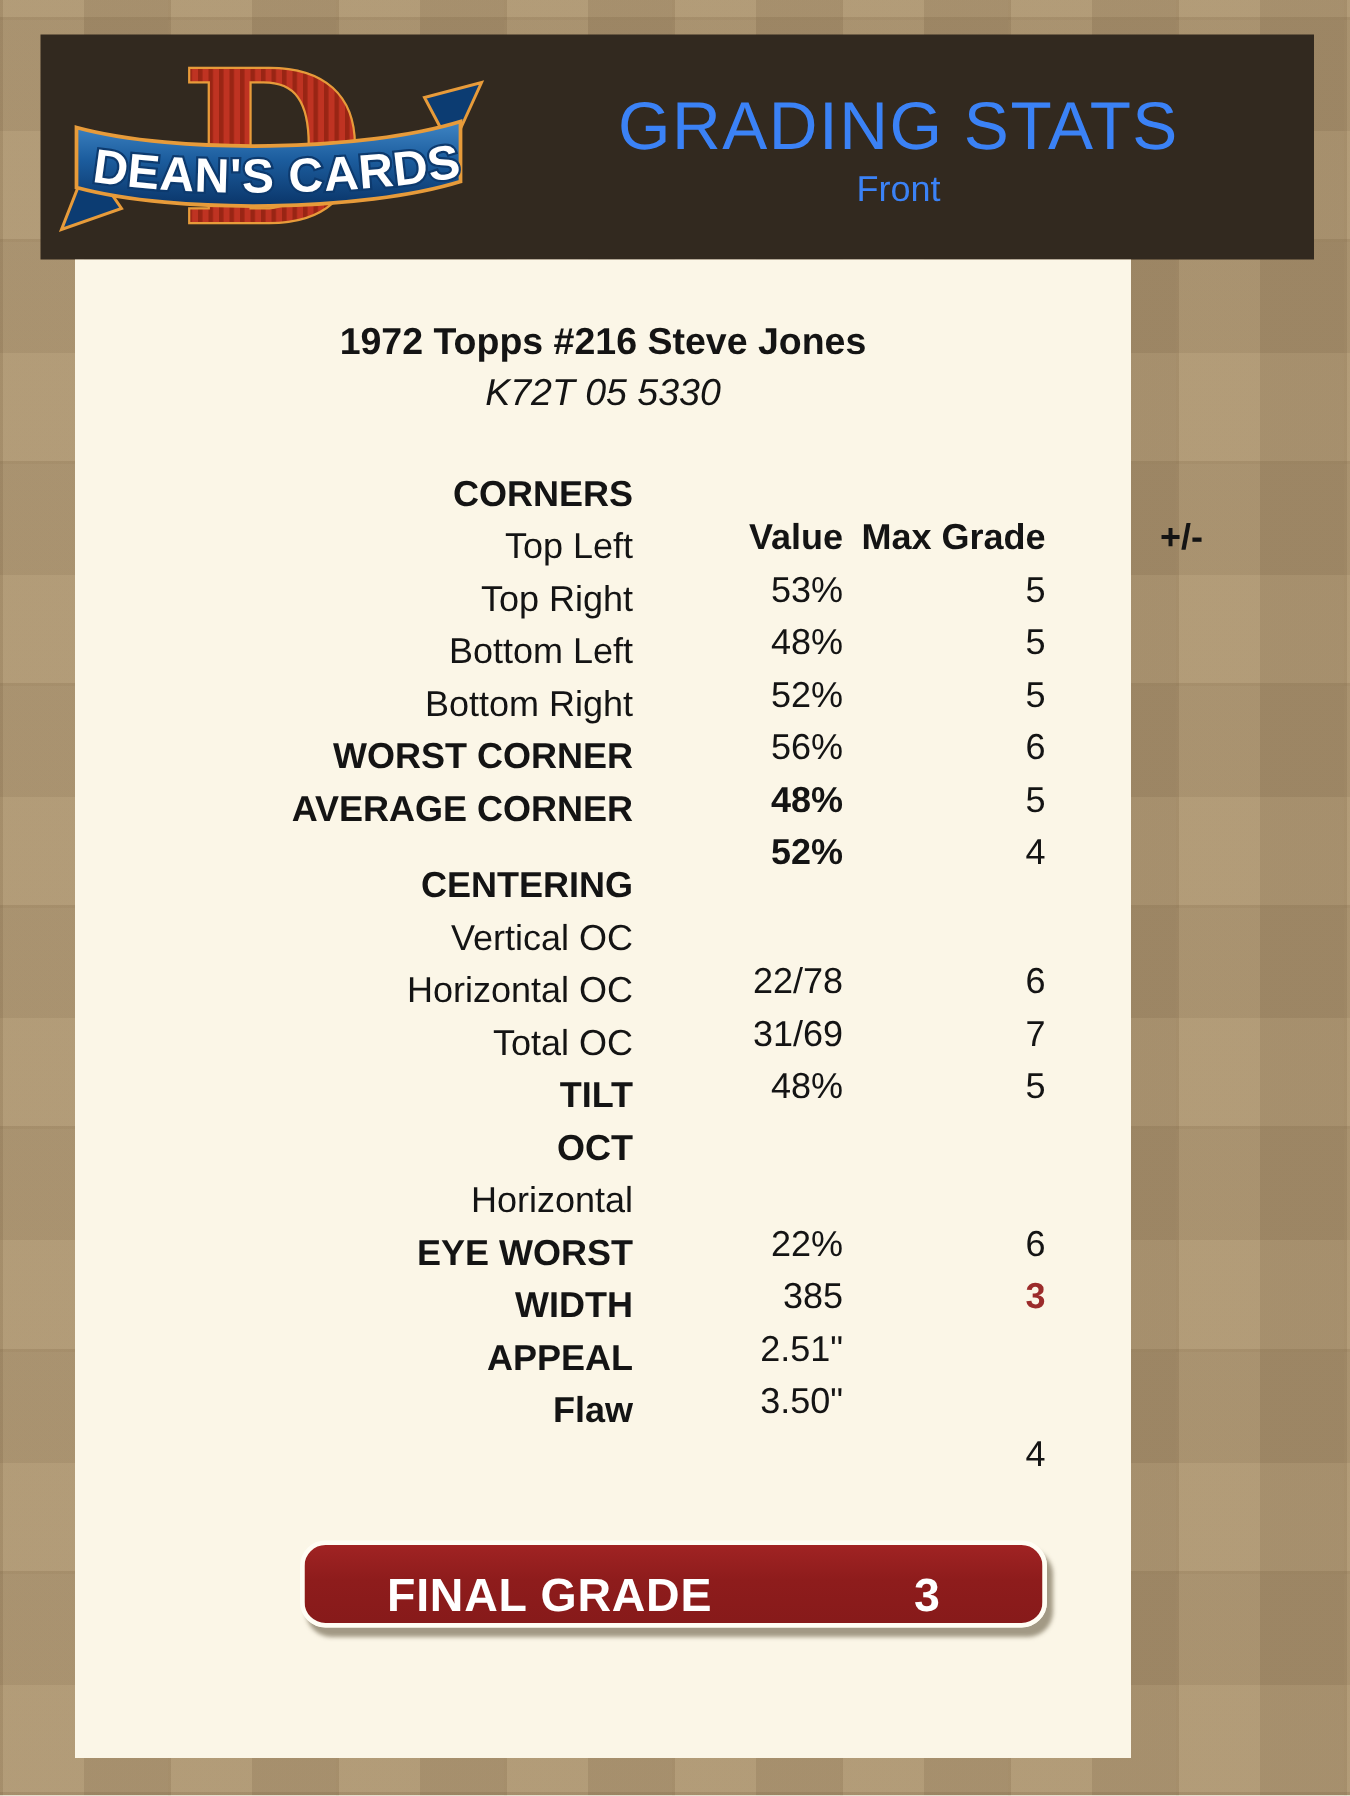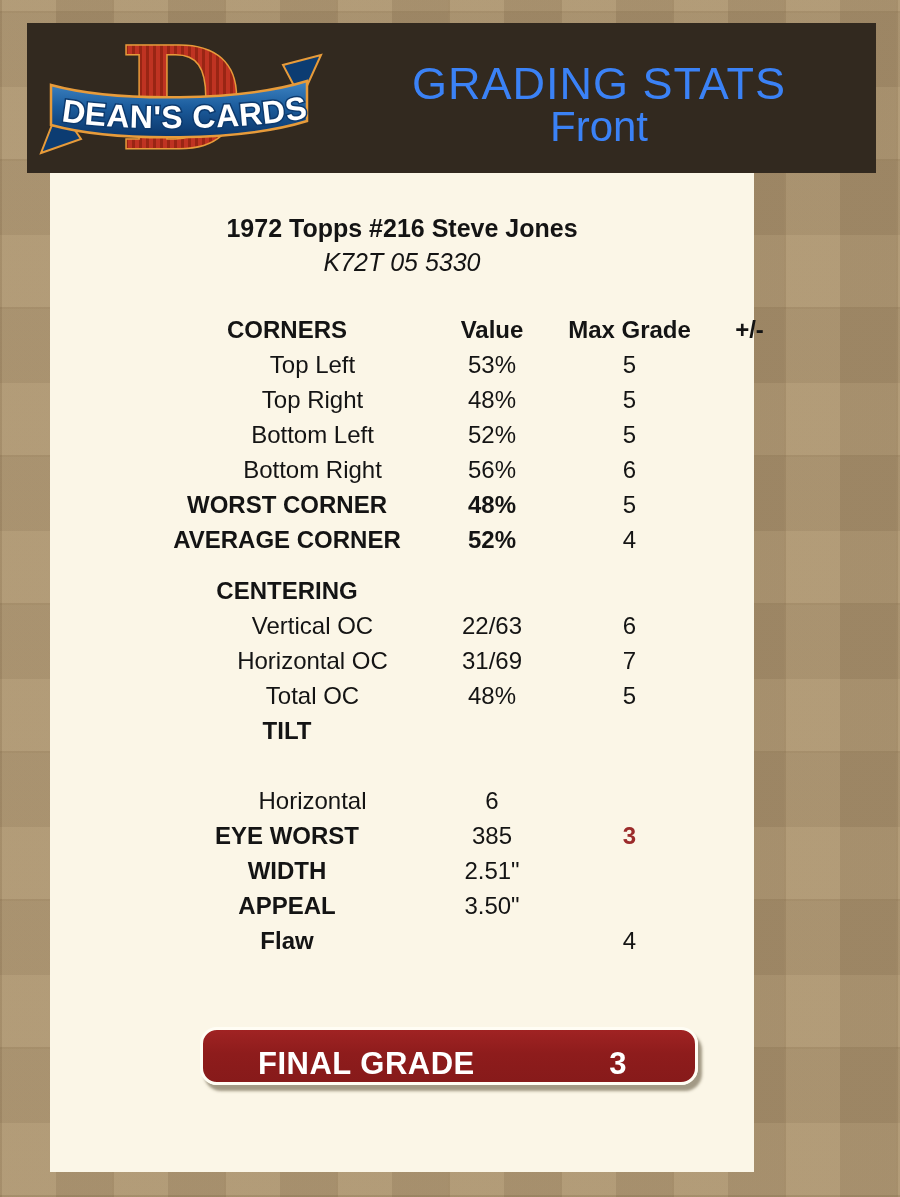--- a/index.html
+++ b/index.html
@@ -17,36 +17,36 @@
 
   
   .header{
     position:absolute;left:27px;top:23px;width:849px;height:150px;
     background:var(--header-bg,#32291f);
   }
   .logo{position:absolute;left:28px;top:4px;width:252px;height:142px;}
   .logo svg{overflow:visible;display:block;}
   .header-text{position:absolute;left:292px;top:0;width:560px;height:186px;text-align:center;color:#3b82f6;}
   .h-title{margin-top:38px;font-size:45px;line-height:46px;letter-spacing:1px;}
-  .h-sub{font-size:42px;line-height:40px;}
+  .h-sub{font-size:24px;line-height:40px;}
 
   
   .card{
     position:absolute;left:50px;top:173px;width:704px;height:999px;
     background:var(--card-bg,#fbf6e7);color:#141414;
   }
   .card-title{margin-top:38px;text-align:center;font-size:25px;font-weight:bold;line-height:34px;}
   .card-serial{text-align:center;font-size:25px;line-height:34px;font-style:italic;}
 
   
   .stats-table{position:absolute;left:102px;top:139px;width:660px;}
   .row{display:grid;grid-template-columns:270px 140px 135px 105px;height:35px;}
   .row .c{font-size:24px;line-height:35px;white-space:nowrap;}
-  .row .label{text-align:center;}
-  .row .value,.row .max,.row .pm{text-align:center;}
+  .row .label{text-align:right;}
+  .row .value,.row .max,.row .pm{text-align:right;margin-top:29px;}
   .row.indent .label{padding-left:51px;}
   .row.bold .label{font-weight:bold;}
   .row.bold-value .value{font-weight:bold;}
   .row.max-red .max{font-weight:bold;color:var(--eye-red,#9b2b2b);}
   .row.head .c{font-weight:bold;}
   .row.gap{margin-top:16px;}
 
   
   .final-grade{
     position:absolute;left:150px;top:854px;width:498px;height:58px;
@@ -157,21 +157,21 @@
 
   <div class="row bold gap">
     <div class="c label">CENTERING</div>
     <div class="c value"></div>
     <div class="c max"></div>
     <div class="c pm"></div>
   </div>
 
   <div class="row indent">
     <div class="c label">Vertical OC</div>
-    <div class="c value">22/63</div>
+    <div class="c value">22/78</div>
     <div class="c max">6</div>
     <div class="c pm"></div>
   </div>
 
   <div class="row indent">
     <div class="c label">Horizontal OC</div>
     <div class="c value">31/69</div>
     <div class="c max">7</div>
     <div class="c pm"></div>
   </div>
@@ -185,27 +185,29 @@
 
   <div class="row bold">
     <div class="c label">TILT</div>
     <div class="c value"></div>
     <div class="c max"></div>
     <div class="c pm"></div>
   </div>
 
 
   <div class="row bold">
+    <div class="c label">OCT</div>
     <div class="c value"></div>
     <div class="c max"></div>
     <div class="c pm"></div>
   </div>
 
   <div class="row indent">
     <div class="c label">Horizontal</div>
+    <div class="c value">22%</div>
     <div class="c max">6</div>
     <div class="c pm"></div>
   </div>
 
   <div class="row bold max-red">
     <div class="c label">EYE WORST</div>
     <div class="c value">385</div>
     <div class="c max">3</div>
     <div class="c pm"></div>
   </div>

